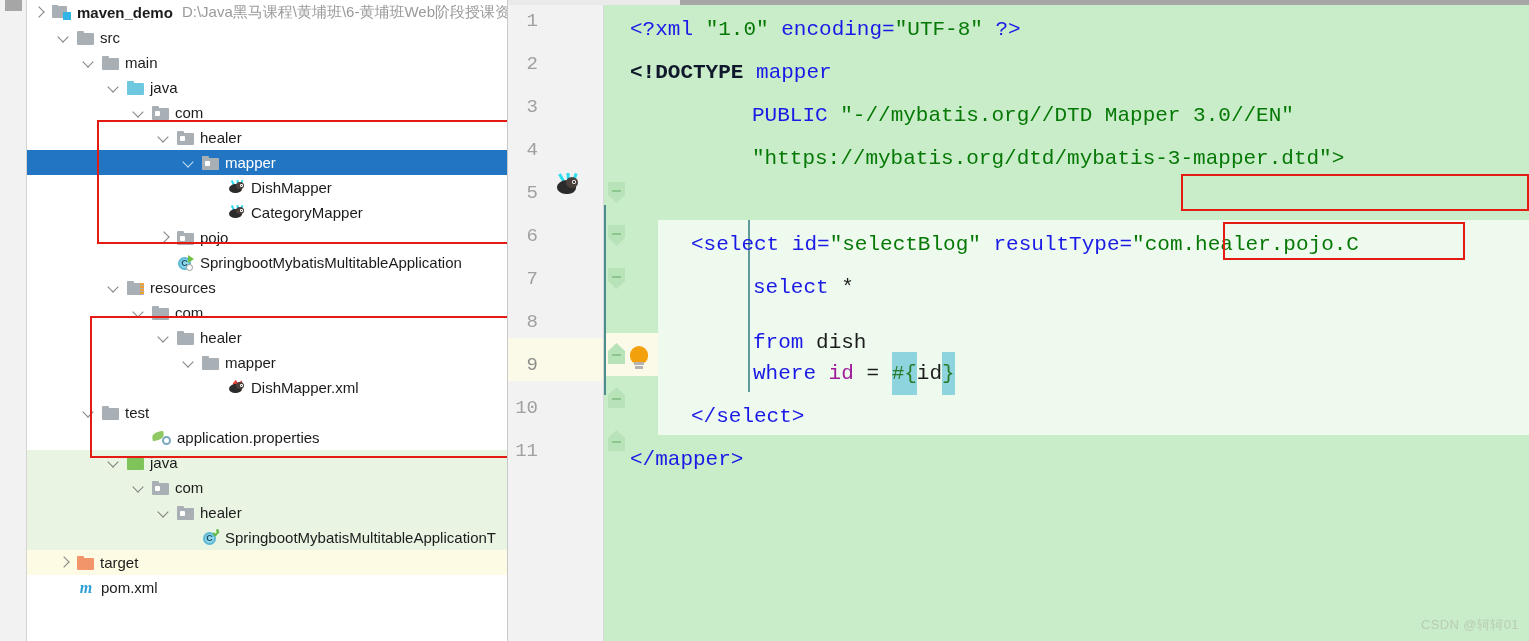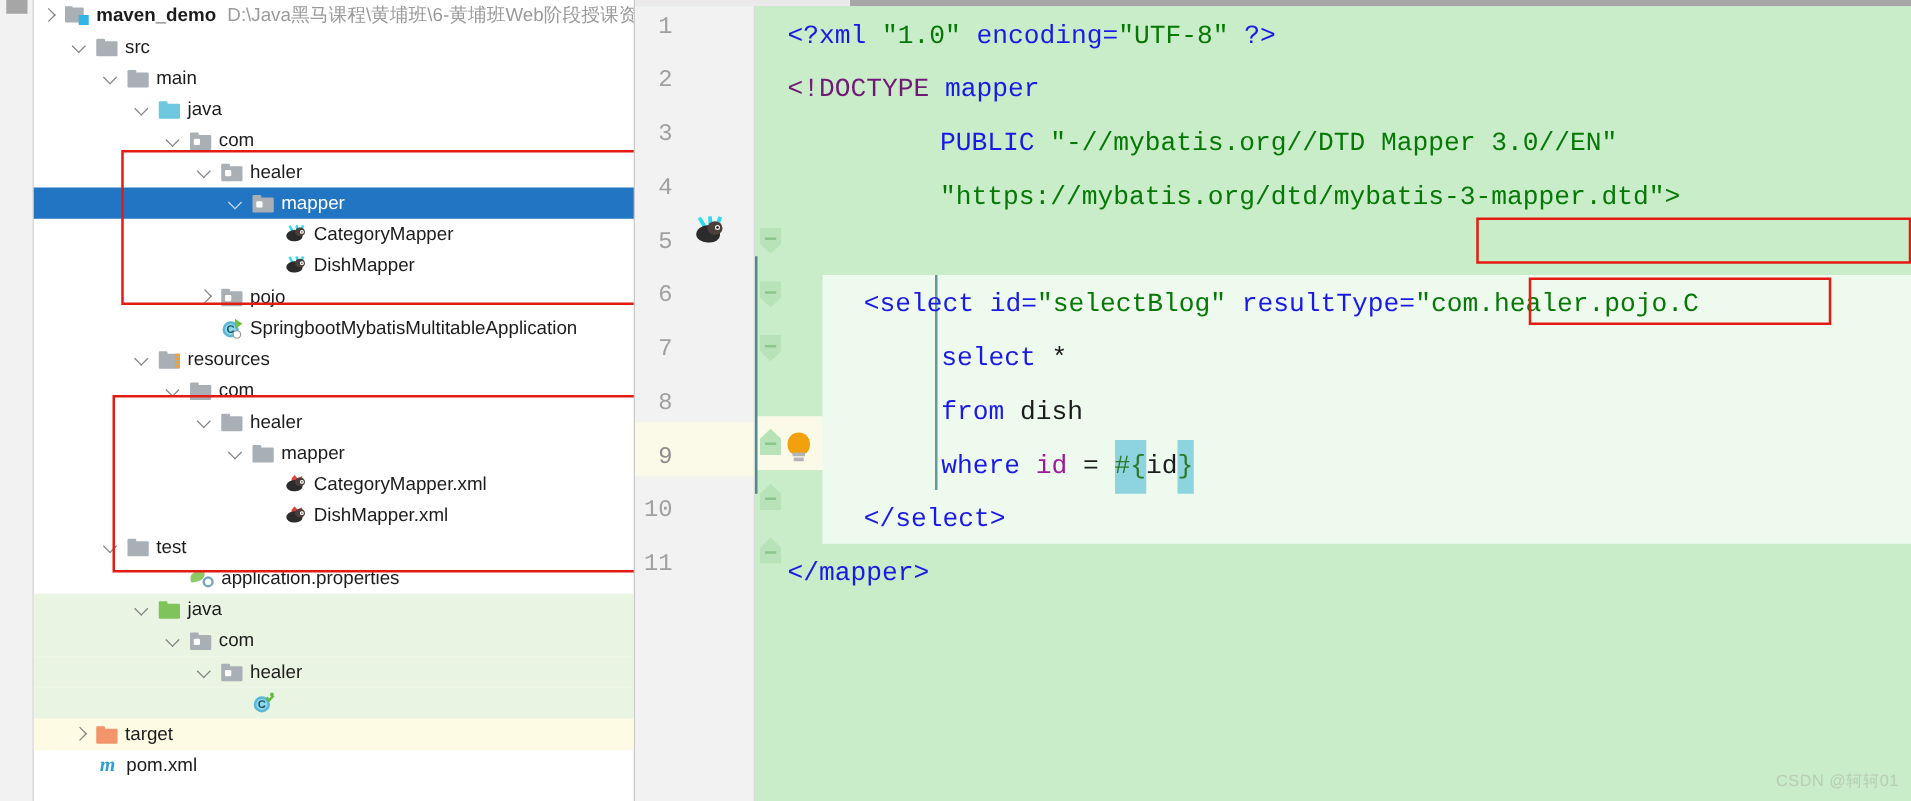--- a/index.html
+++ b/index.html
@@ -179,21 +179,21 @@
     position:absolute; left:26px;
     height:43px;
     display:flex; align-items:center;
     font: 21px/43px "Liberation Mono", monospace;
     white-space:pre;
   }
   .cur-row { position:absolute; left:0; width:925px; height:43px; background:#fbfae8; }
   .block-bg { position:absolute; background:#eefaee; }
 
   .t-tag   { color:#1a1ae6; }
-  .t-dtd   { color:#701a75; }
+  .t-dtd   { color:#0f172a;font-weight:bold; }
   .t-attr  { color:#1a1ae6; }
   .t-str   { color:#067806; }
   .t-sql   { color:#1a1ae6; }
   .t-tbl   { color:#1c1c1c; }
   .t-col   { color:#a0199a; }
   .t-plain { color:#1c1c1c; }
   .t-bracegrn { color:#2a7a2a; }
   .hl-cyan { background:#8ed4de; }
 
   .bird-gutter { position:absolute; left:46px; top:173px; width:26px; height:24px; }
@@ -310,37 +310,37 @@
           <span class="ic bird">
             <span class="cr">
               <i></i>
               <i></i>
               <i></i>
             </span>
             <span class="bd"></span>
             <span class="hd"></span>
             <span class="ey"></span>
           </span>
-          <span class="label">CategoryMapper</span>
+          <span class="label">DishMapper</span>
         </div>
         <div class="tree-row">
           <span style="display: inline-block; flex: 0 0 auto; width: 180px;"></span>
           <span class="arrow blank"></span>
           <span style="width: 7px; flex: 0 0 7px;"></span>
           <span class="ic bird">
             <span class="cr">
               <i></i>
               <i></i>
               <i></i>
             </span>
             <span class="bd"></span>
             <span class="hd"></span>
             <span class="ey"></span>
           </span>
-          <span class="label">DishMapper</span>
+          <span class="label">CategoryMapper</span>
         </div>
         <div class="tree-row">
           <span style="display: inline-block; flex: 0 0 auto; width: 130px;"></span>
           <span class="arrow right"></span>
           <span style="width: 7px; flex: 0 0 7px;"></span>
           <span class="ic fld grey">
             <span class="tab"></span>
             <span class="body"></span>
             <span class="dot"></span>
           </span>
@@ -407,32 +407,20 @@
         <div class="tree-row">
           <span style="display: inline-block; flex: 0 0 auto; width: 180px;"></span>
           <span class="arrow blank"></span>
           <span style="width: 7px; flex: 0 0 7px;"></span>
           <span class="ic bird xmlf">
             <span class="rib"></span>
             <span class="bd"></span>
             <span class="hd"></span>
             <span class="ey"></span>
           </span>
-          <span class="label">CategoryMapper.xml</span>
-        </div>
-        <div class="tree-row">
-          <span style="display: inline-block; flex: 0 0 auto; width: 180px;"></span>
-          <span class="arrow blank"></span>
-          <span style="width: 7px; flex: 0 0 7px;"></span>
-          <span class="ic bird xmlf">
-            <span class="rib"></span>
-            <span class="bd"></span>
-            <span class="hd"></span>
-            <span class="ey"></span>
-          </span>
           <span class="label">DishMapper.xml</span>
         </div>
         <div class="tree-row">
           <span style="display: inline-block; flex: 0 0 auto; width: 55px;"></span>
           <span class="arrow down"></span>
           <span style="width: 7px; flex: 0 0 7px;"></span>
           <span class="ic fld grey">
             <span class="tab"></span>
             <span class="body"></span>
           </span>
@@ -484,20 +472,21 @@
           <span style="display: inline-block; flex: 0 0 auto; width: 155px;"></span>
           <span class="arrow blank"></span>
           <span style="width: 7px; flex: 0 0 7px;"></span>
           <span class="ic testicon">
             <span class="c"></span>
             <span class="cl">C</span>
             <span class="chk">
               <i></i>
             </span>
           </span>
+          <span class="label">SpringbootMybatisMultitableApplicationT</span>
         </div>
         <div class="tree-row bg-yellow">
           <span style="display: inline-block; flex: 0 0 auto; width: 30px;"></span>
           <span class="arrow right"></span>
           <span style="width: 7px; flex: 0 0 7px;"></span>
           <span class="ic fld orange">
             <span class="tab"></span>
             <span class="body"></span>
           </span>
           <span class="label">target</span>
@@ -604,21 +593,21 @@
 
 
       <div class="code-line" style="top:261px; padding-left:123px;">
         <span class="t-sql">select</span><span class="t-plain"> *</span>
       </div>
 
       <div class="code-line" style="top:218px; padding-left:61px;">
         <span class="t-tag">&lt;select</span><span class="t-attr"> id=</span><span class="t-str">"selectBlog"</span><span class="t-attr"> resultType=</span><span class="t-str">"com.healer.pojo.C</span>
       </div>
 
-      <div class="code-line" style="top:304px; padding-left:123px;">
+      <div class="code-line" style="top:316px; padding-left:123px;">
         <span class="t-sql">from</span><span class="t-tbl"> dish</span>
       </div>
 
       <div class="code-line" style="top:347px; padding-left:123px;">
         <span class="t-sql">where</span><span class="t-col"> id</span><span class="t-plain"> = </span><span class="t-bracegrn hl-cyan">#{</span><span class="t-plain">id</span><span class="t-bracegrn hl-cyan">}</span>
       </div>
 
       <div class="code-line" style="top:390px; padding-left:61px;">
         <span class="t-tag">&lt;/select&gt;</span>
       </div>

